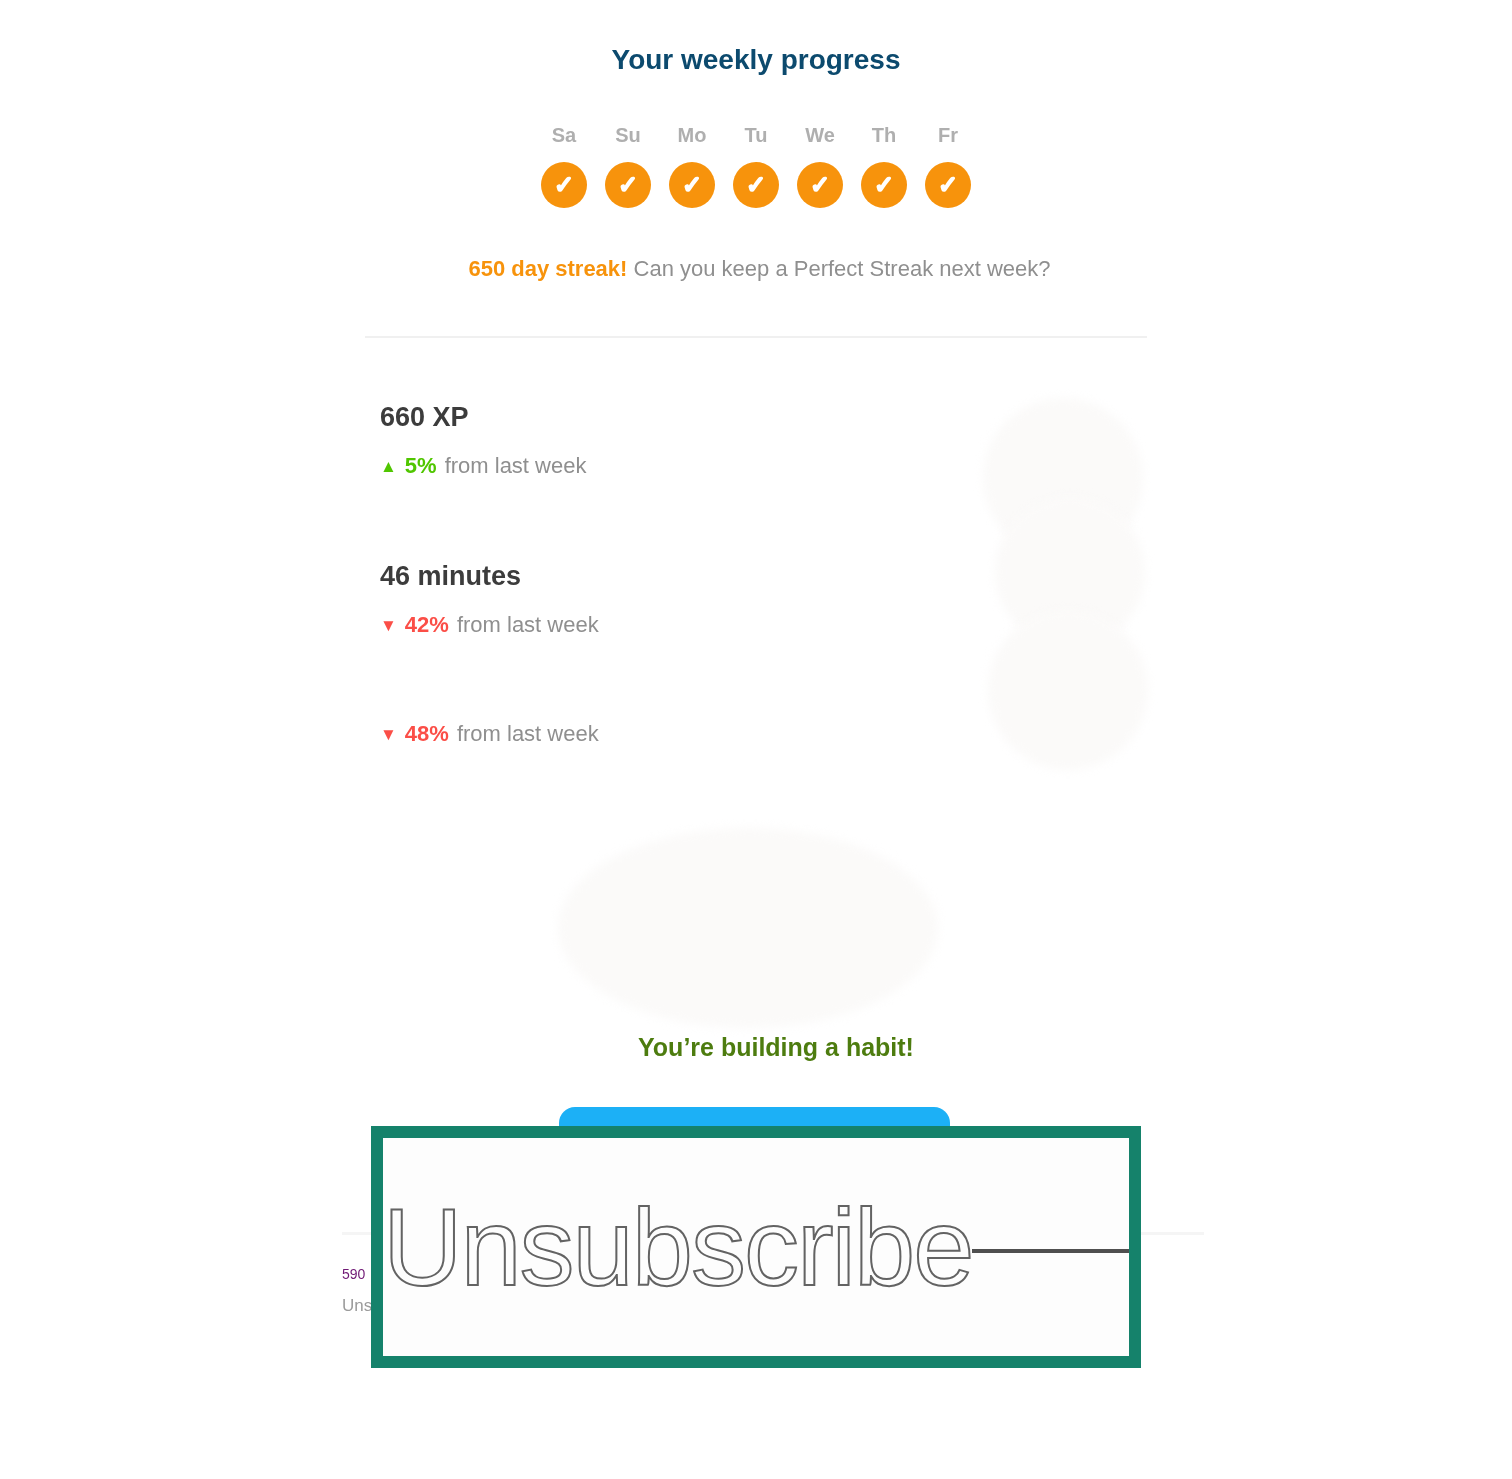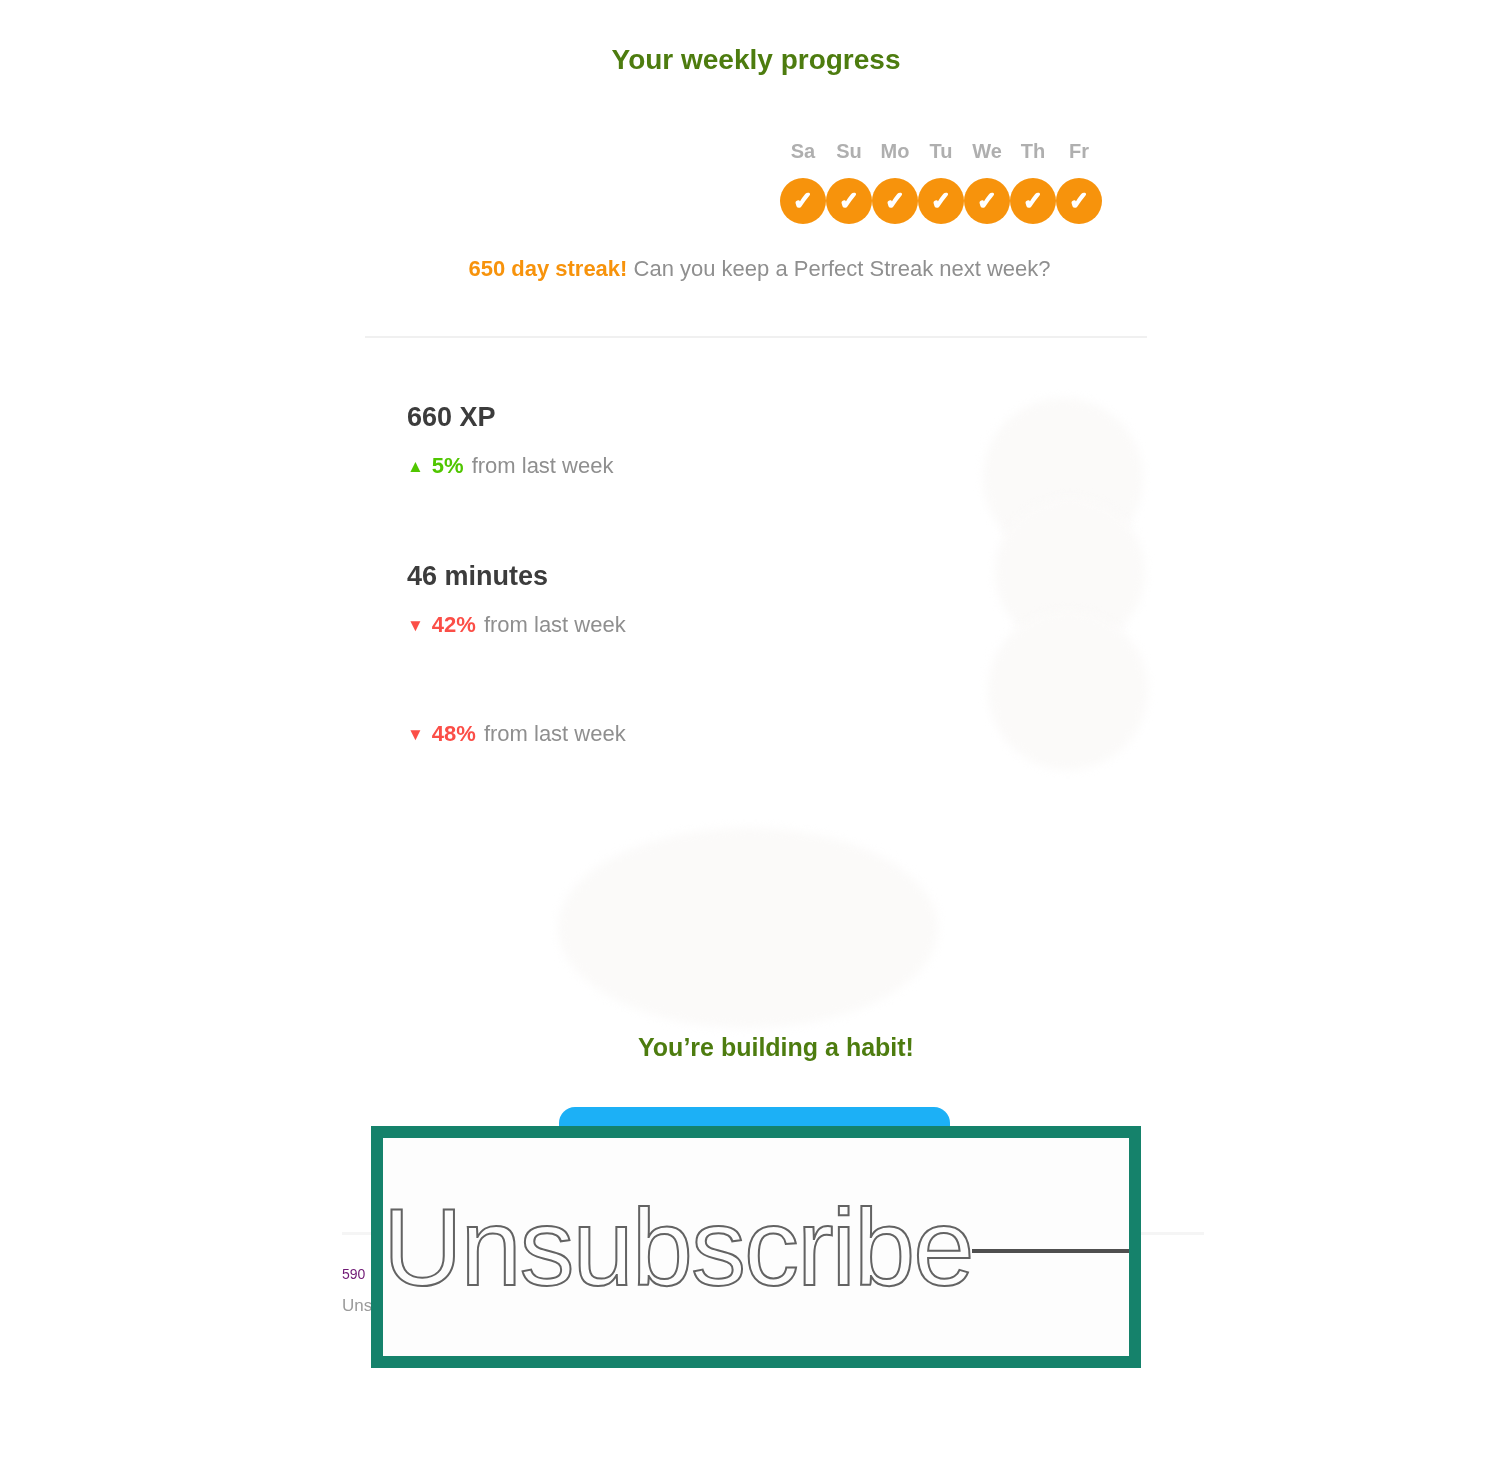--- a/index.html
+++ b/index.html
@@ -11,31 +11,32 @@
     overflow: hidden;
     font-family: "Liberation Sans", sans-serif;
   }
 
   .page-title {
     position: absolute;
     top: 44px; left: 0; width: 100%;
     text-align: center;
     font-size: 28px;
     font-weight: bold;
-    color: #4d7c0f;
+    color: #0c4a6e;
   }
 
   .days-row {
     position: absolute;
-    top: 140px;
+    top: 124px;
     left: 50%;
     transform: translateX(-50%);
     width: 692px;
     display: flex;
-    justify-content: flex-end;
+    justify-content: center;
+    gap: 18px;
   }
   .day {
     width: 46px;
     display: flex;
     flex-direction: column;
     align-items: center;
   }
   .day-label {
     font-size: 20px;
     font-weight: bold;
@@ -66,21 +67,21 @@
 
   .content-divider {
     position: absolute;
     top: 336px; left: 365px;
     width: 782px; height: 2px;
     background: #F0F0F0;
   }
 
   .stats {
     position: absolute;
-    left: 407px; top: 401px;
+    left: 380px; top: 401px;
     width: 560px;
   }
   .stat-value {
     font-size: 27px;
     font-weight: bold;
     color: #3C3C3C;
     line-height: 32px;
   }
   .stat-delta {
     margin-top: 18px;

